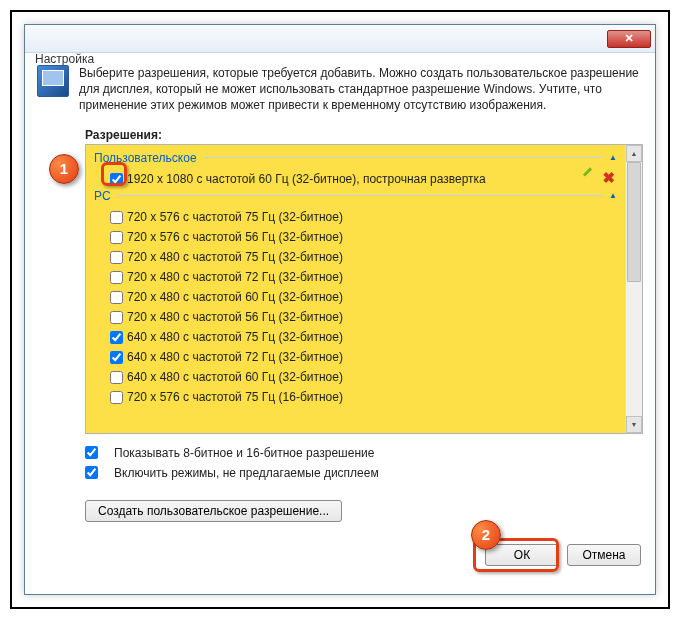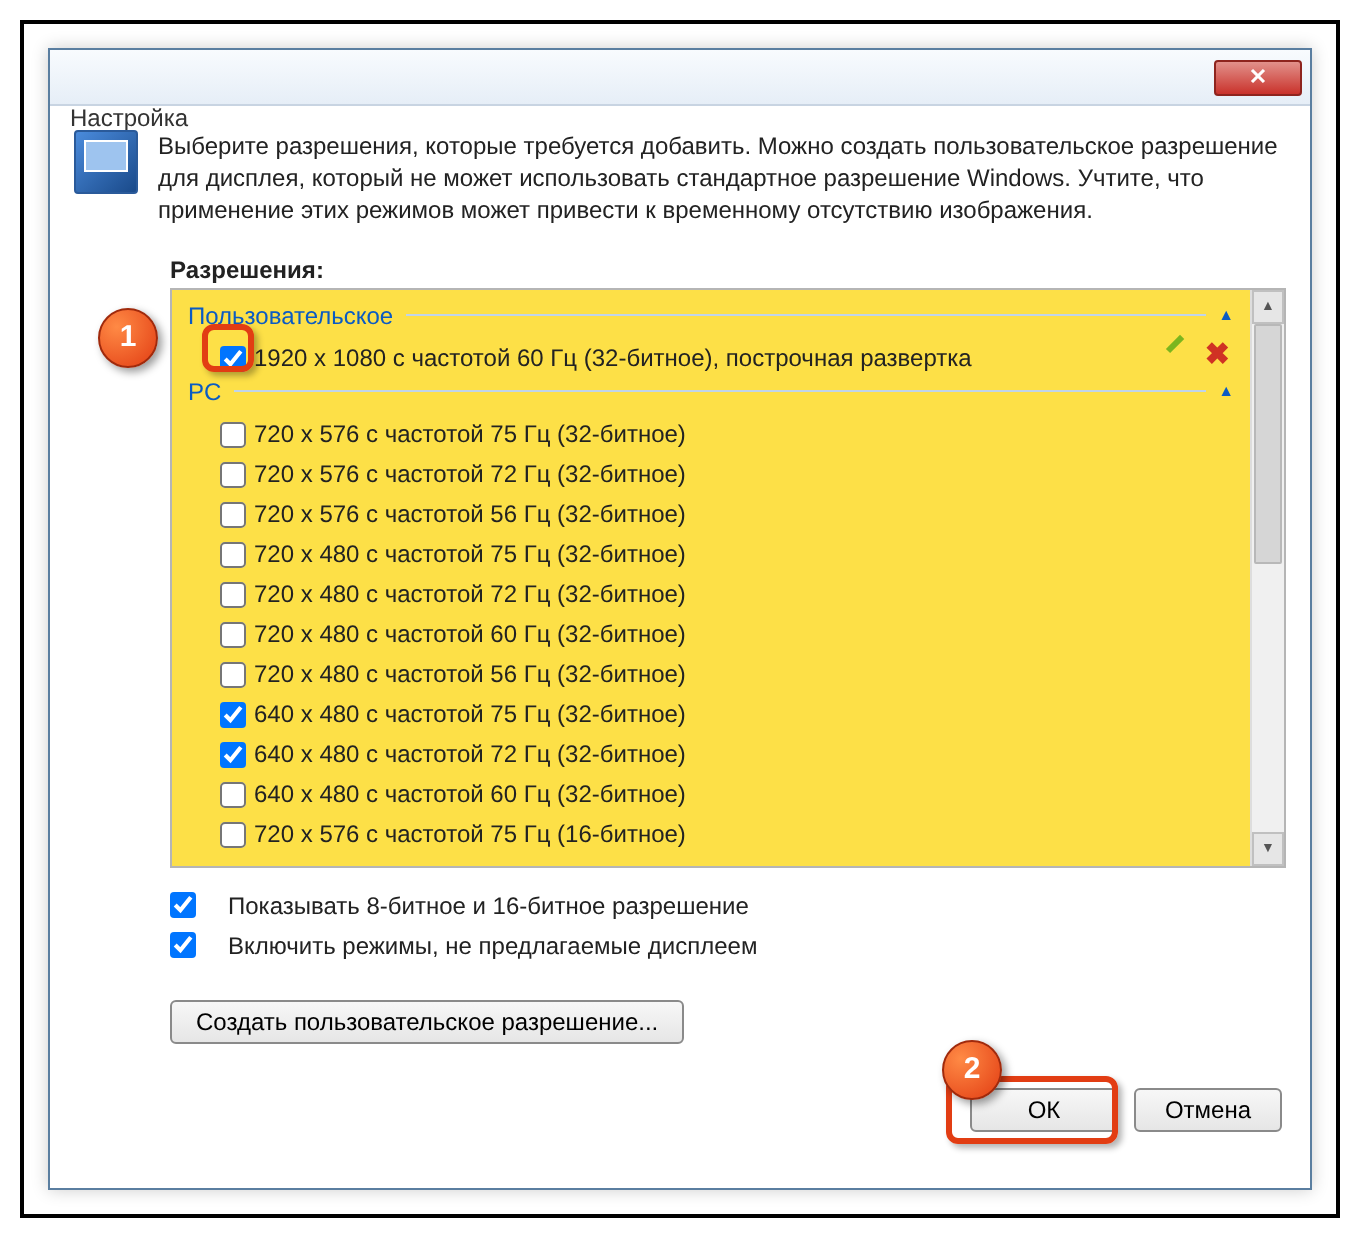--- a/index.html
+++ b/index.html
@@ -297,24 +297,20 @@
               <span class="chev">▲</span>
             </div>
 
             <div id="pc-list">
                 <div class="res-row">
                   <input type="checkbox" style="">
                   <span class="txt">720 x 576 с частотой 75 Гц (32-битное)</span>
                 </div>
                 <div class="res-row">
                   <input type="checkbox" style="">
-                  <span class="txt">720 x 576 с частотой 72 Гц (32-битное)</span>
-                </div>
-                <div class="res-row">
-                  <input type="checkbox" style="">
                   <span class="txt">720 x 576 с частотой 56 Гц (32-битное)</span>
                 </div>
                 <div class="res-row">
                   <input type="checkbox" style="">
                   <span class="txt">720 x 480 с частотой 75 Гц (32-битное)</span>
                 </div>
                 <div class="res-row">
                   <input type="checkbox" style="">
                   <span class="txt">720 x 480 с частотой 72 Гц (32-битное)</span>
                 </div>

